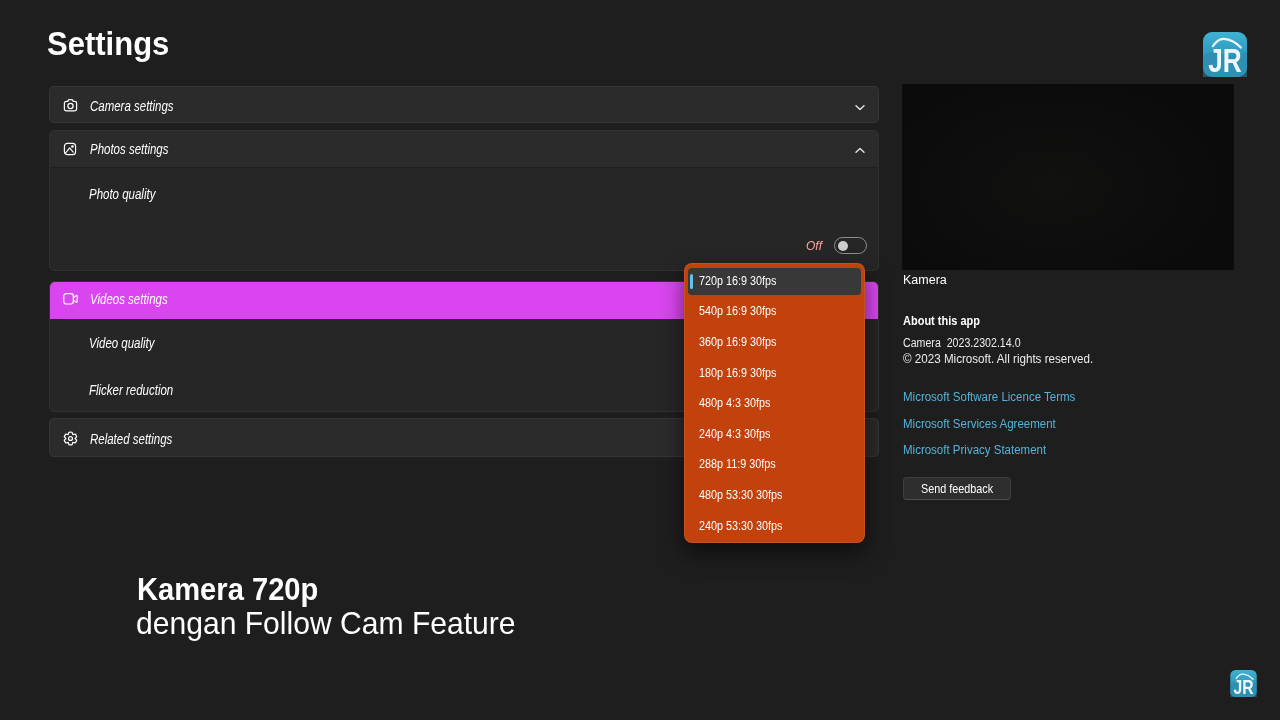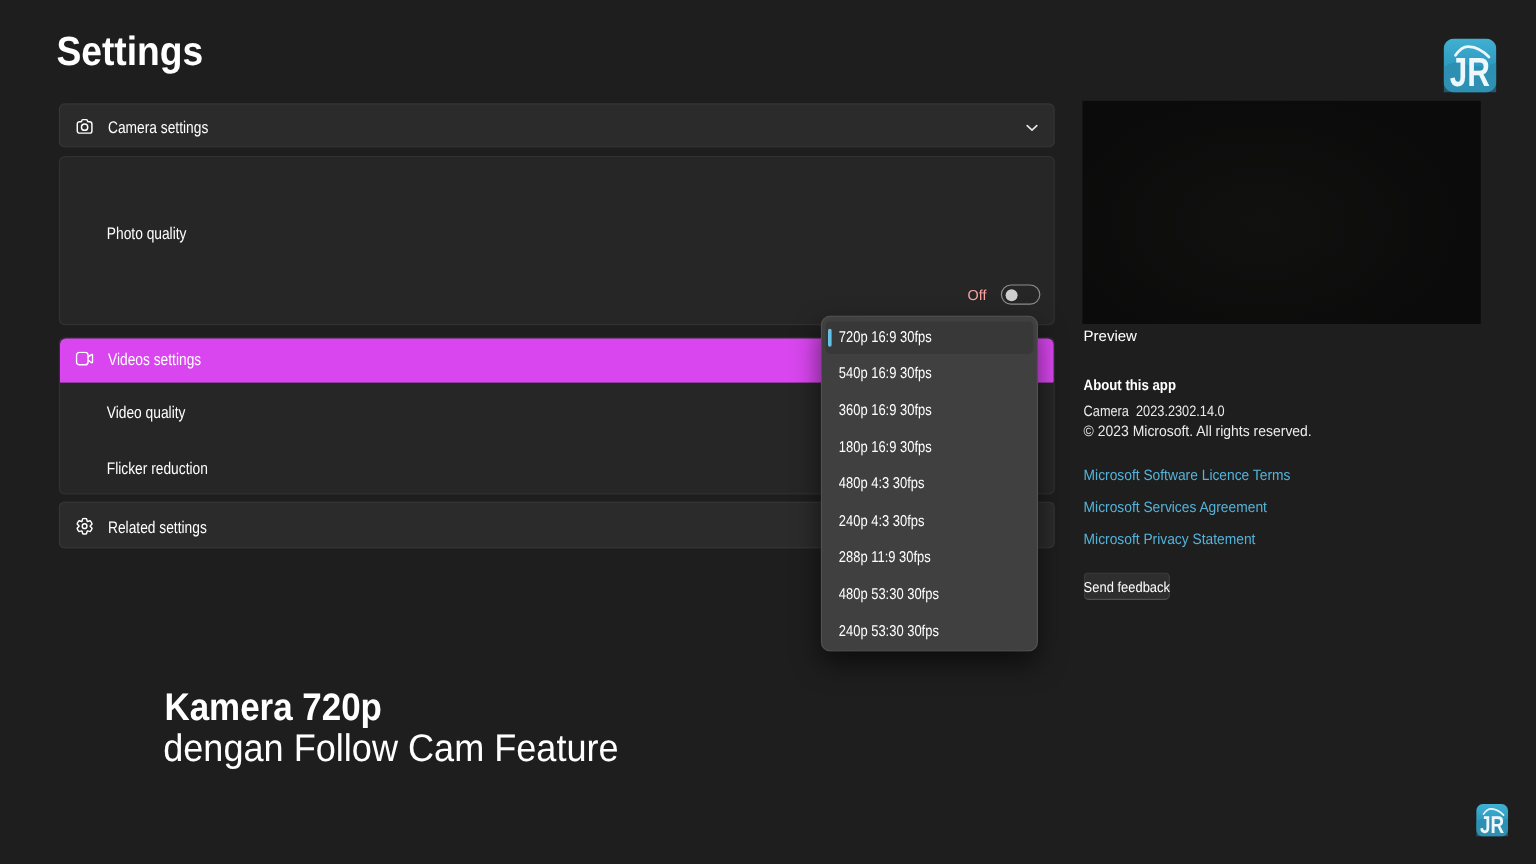--- a/index.html
+++ b/index.html
@@ -1,19 +1,19 @@
 <!DOCTYPE html>
 <html><head>
 <meta charset="utf-8">
 <style>
   * { margin:0; padding:0; box-sizing:border-box; }
   html,body { width:1280px; height:720px; overflow:hidden; }
   body { background:#1e1e1e; font-family:"Liberation Sans", sans-serif; color:#fff; position:relative; }
   .abs { position:absolute; }
-  .card { position:absolute; left:49px; width:830px; background:#2b2b2b; border:1px solid rgba(255,255,255,0.055); border-radius:5px; }
+  .card { position:absolute; left:49px; width:830px; background:#2b2b2b; border:1px solid rgba(255,255,255,0.055); border-radius:5px;font-style:italic; }
   .hdr { position:absolute; left:0; top:0; width:100%; height:37px; }
   .hdr .ic { position:absolute; left:12px; top:50%; transform:translateY(-50%); width:16px; height:16px; display:flex; align-items:center; justify-content:center; }
   .tx { position:absolute; left:40px; top:50%; transform:translateY(-50%) scaleX(0.82); transform-origin:0 50%; font-size:14px; color:#fff; white-space:nowrap; }
   .chev { position:absolute; right:13px; top:50%; transform:translateY(-50%); }
   .subrow { position:absolute; left:0; width:100%; }
   .sublabel { position:absolute; left:39px; top:50%; transform:translateY(-50%) scaleX(0.82); transform-origin:0 50%; font-size:14px; color:#fff; white-space:nowrap; }
   .desc { font-size:11.5px; color:#9c9c9c; margin-top:2px; transform:scaleX(0.89); transform-origin:0 50%; white-space:nowrap; }
   a.link { color:#55b3da; text-decoration:none; font-size:12.5px; }
   .linkrow { position:absolute; left:903px; transform:scaleX(0.92); transform-origin:0 0; white-space:nowrap; }
 </style>
@@ -49,20 +49,35 @@
     <span class="tx">Camera settings</span>
     <span class="chev">
       <svg width="10" height="7" viewBox="0 0 10 7" fill="none" stroke="#e6e6e6" stroke-width="1.4" stroke-linecap="round" stroke-linejoin="round">
           <path d="M1 1.7 L5 5.4 L9 1.7"></path>
         </svg>
     </span>
   </div>
 </div>
 
 <div class="card" style="top:130px; height:141px; background:#262626;">
+  <div class="hdr" style="background:#2b2b2b; border-bottom:1px solid #202020; border-radius:5px 5px 0 0; height:37px;">
+    <span class="ic">
+      <svg width="14" height="14" viewBox="0 0 16 16" fill="none" stroke="#fff" stroke-width="1.3" stroke-linejoin="round">
+        <rect x="1.6" y="1.6" width="12.8" height="12.8" rx="3.4"></rect>
+        <path d="M2.6 13 L7.6 6.8 L11.6 11.6" stroke-linecap="round"></path>
+        <circle cx="10.8" cy="5.2" r="1.5" fill="#fff" stroke="none"></circle>
+      </svg>
+    </span>
+    <span class="tx">Photos settings</span>
+    <span class="chev">
+      <svg width="10" height="7" viewBox="0 0 10 7" fill="none" stroke="#e6e6e6" stroke-width="1.4" stroke-linecap="round" stroke-linejoin="round">
+          <path d="M1 5.3 L5 1.6 L9 5.3"></path>
+        </svg>
+    </span>
+  </div>
   <div class="subrow" style="top:37px; height:52px;">
     <span class="sublabel">Photo quality</span>
   </div>
   <div class="subrow" style="top:89px; height:52px;">
     <span style="position:absolute; right:56px; top:50%; transform:translateY(-50%); font-size:12px; color:#fca5a5;">Off</span>
     <div style="position:absolute; left:784px; top:17px; width:33px; height:17px; border:1px solid #8e8e8e; border-radius:9px;">
       <div style="position:absolute; left:3px; top:2.5px; width:10px; height:10px; border-radius:50%; background:#cecece;"></div>
     </div>
   </div>
 </div>
@@ -90,45 +105,45 @@
     <span class="ic">
       <svg width="15" height="15" viewBox="0 0 16 16" fill="none" stroke="#fff" stroke-width="1.3" stroke-linejoin="round">
         <path d="M6.33 1.30 A6.9 6.9 0 0 1 9.67 1.30 L10.33 3.69 A4.9 4.9 0 0 1 10.57 3.83 L12.96 3.21 A6.9 6.9 0 0 1 14.63 6.10 L12.90 7.86 A4.9 4.9 0 0 1 12.90 8.14 L14.63 9.90 A6.9 6.9 0 0 1 12.96 12.79 L10.57 12.17 A4.9 4.9 0 0 1 10.33 12.31 L9.67 14.70 A6.9 6.9 0 0 1 6.33 14.70 L5.67 12.31 A4.9 4.9 0 0 1 5.43 12.17 L3.04 12.79 A6.9 6.9 0 0 1 1.37 9.90 L3.10 8.14 A4.9 4.9 0 0 1 3.10 7.86 L1.37 6.10 A6.9 6.9 0 0 1 3.04 3.21 L5.43 3.83 A4.9 4.9 0 0 1 5.67 3.69 Z"></path>
         <circle cx="8" cy="8" r="2.1"></circle>
       </svg>
     </span>
     <span class="tx">Related settings</span>
   </div>
 </div>
 
-<div class="abs" style="left:684px; top:263px; width:181px; height:280px; background:#404040; border:1px solid rgba(255,255,255,0.09); border-radius:8px; box-shadow:0 10px 22px rgba(0,0,0,0.55); z-index:5;">
+<div class="abs" style="left:684px; top:263px; width:181px; height:280px; background:#c2410c; border:1px solid rgba(255,255,255,0.09); border-radius:8px; box-shadow:0 10px 22px rgba(0,0,0,0.55); z-index:5;">
   <div style="position:absolute; left:3px; top:3.5px; right:3px; height:27.5px; background:#383838; border-radius:4px;"></div>
   <div style="position:absolute; left:5px; top:10px; width:3px; height:14.5px; border-radius:2px; background:#65c2e6;"></div>
   <div style="position:absolute; left:14px; top:1px; width:190px; font-size:13px; color:#fff; transform:scaleX(0.83); transform-origin:0 0;">
     <div style="height:30.6px; display:flex; align-items:center;">720p 16:9 30fps</div>
     <div style="height:30.6px; display:flex; align-items:center;">540p 16:9 30fps</div>
     <div style="height:30.6px; display:flex; align-items:center;">360p 16:9 30fps</div>
     <div style="height:30.6px; display:flex; align-items:center;">180p 16:9 30fps</div>
     <div style="height:30.6px; display:flex; align-items:center;">480p 4:3 30fps</div>
     <div style="height:30.6px; display:flex; align-items:center;">240p 4:3 30fps</div>
     <div style="height:30.6px; display:flex; align-items:center;">288p 11:9 30fps</div>
     <div style="height:30.6px; display:flex; align-items:center;">480p 53:30 30fps</div>
     <div style="height:30.6px; display:flex; align-items:center;">240p 53:30 30fps</div>
   </div>
 </div>
 
 <div class="abs" style="left:902px; top:84px; width:332px; height:186px; background:radial-gradient(ellipse 65% 75% at 45% 55%, #111110 0%, #0b0b0b 80%); "></div>
-<div class="abs" style="left:903px; top:273px; font-size:12.5px;">Preview</div>
+<div class="abs" style="left:903px; top:273px; font-size:12.5px;">Kamera</div>
 <div class="abs" style="left:903px; top:314px; font-size:12.5px; font-weight:700; transform:scaleX(0.88); transform-origin:0 0; white-space:nowrap;">About this app</div>
 <div class="abs" style="left:903px; top:336px; font-size:12.5px; color:#ececec; transform:scaleX(0.85); transform-origin:0 0; white-space:nowrap;">Camera&nbsp;&nbsp;2023.2302.14.0</div>
 <div class="abs" style="left:903px; top:352px; font-size:12.5px; color:#ececec; transform:scaleX(0.93); transform-origin:0 0; white-space:nowrap;">© 2023 Microsoft. All rights reserved.</div>
 <div class="linkrow" style="top:387px;"><a class="link" href="#">Microsoft Software Licence Terms</a></div>
 <div class="linkrow" style="top:414px;"><a class="link" href="#">Microsoft Services Agreement</a></div>
 <div class="linkrow" style="top:440px;"><a class="link" href="#">Microsoft Privacy Statement</a></div>
-<div class="abs" style="left:903px; top:477px; width:72px; height:23px; background:#2e2e2e; border:1px solid rgba(255,255,255,0.075); border-bottom-color:rgba(255,255,255,0.16); border-radius:4px;">
+<div class="abs" style="left:903px; top:477px; width:108px; height:23px; background:#2e2e2e; border:1px solid rgba(255,255,255,0.075); border-bottom-color:rgba(255,255,255,0.16); border-radius:4px;">
   <span style="position:absolute; left:50%; top:50%; transform:translate(-50%,-50%) scaleX(0.9); font-size:12px; white-space:nowrap;">Send feedback</span>
 </div>
 
 <div class="abs" style="left:136.5px; top:572.5px; font-size:32px; font-weight:700; line-height:32px; transform:scaleX(0.91); transform-origin:0 0; white-space:nowrap;">Kamera 720p</div>
 <div class="abs" style="left:136px; top:607px; font-size:32px; line-height:32px; transform:scaleX(0.94); transform-origin:0 0; white-space:nowrap;">dengan Follow Cam Feature</div>
 
 <div class="abs" style="left:1230px; top:670px;">
 <svg width="27" height="27" viewBox="0 0 44 45">
   <rect x="0" y="0" width="44" height="45" rx="9" fill="url(#jrg)"></rect>
   <path d="M0 24 Q 8 18 16 21 Q 30 26 44 20 L44 45 L0 45 Z" fill="#2b85a8" opacity="0.55"></path>

